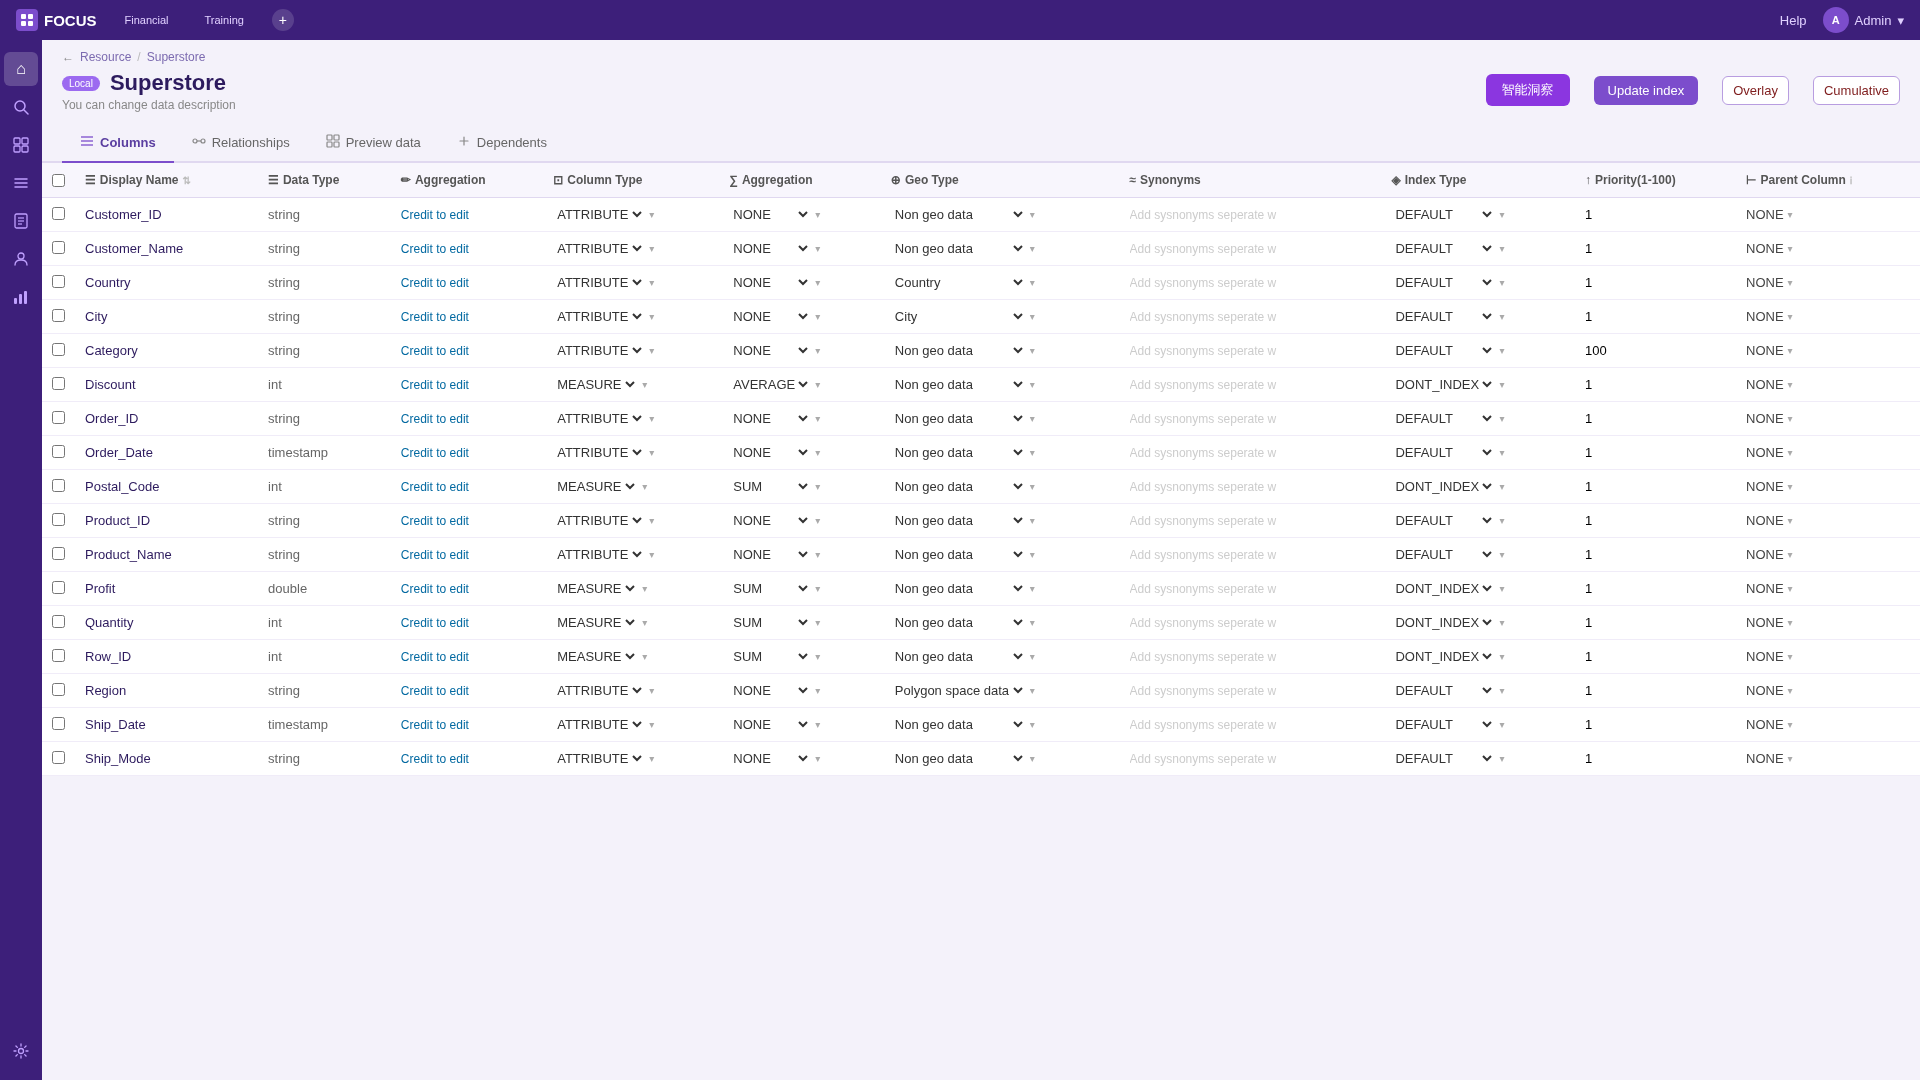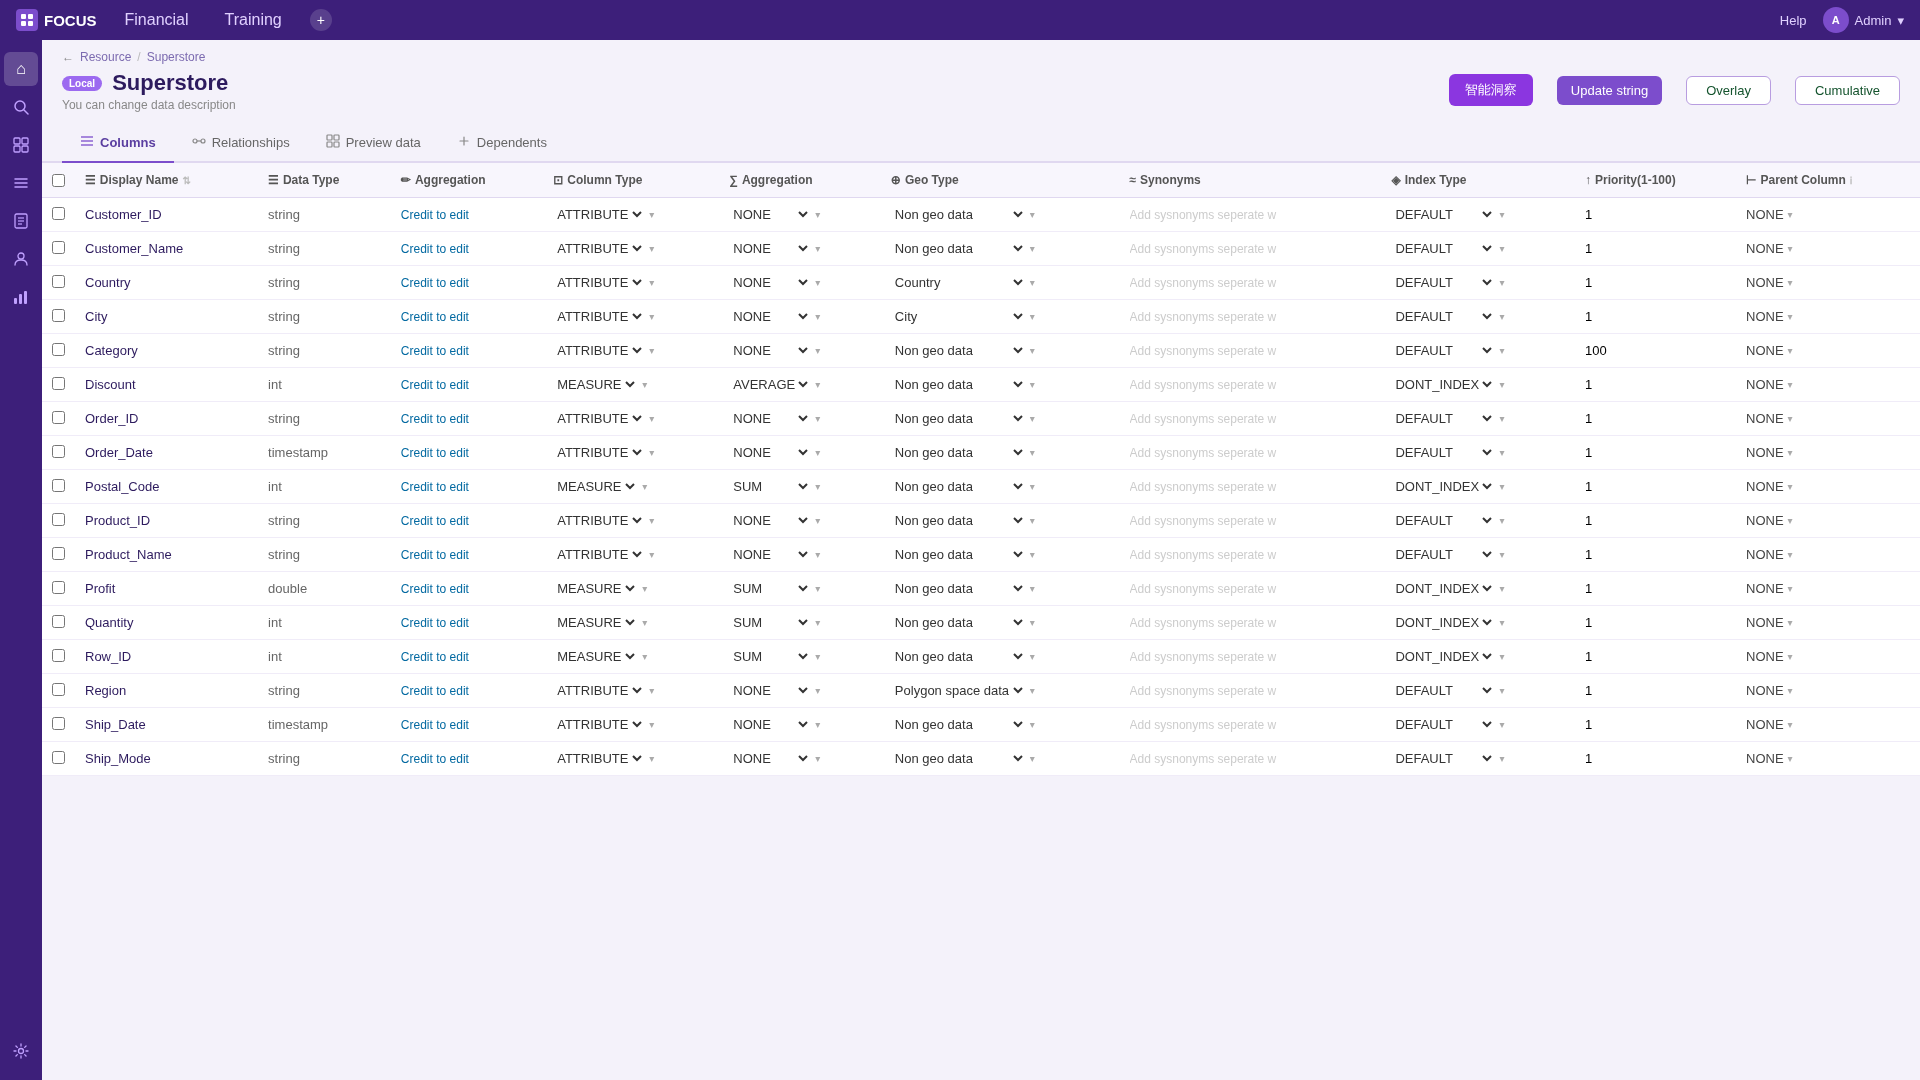--- a/index.html
+++ b/index.html
@@ -15,21 +15,21 @@
       gap: 20px;
       color: #fff;
     }
     .topbar-logo {
       display: flex; align-items: center; gap: 6px; font-weight: 700; font-size: 15px; color: #fff;
     }
     .topbar-logo .logo-icon {
       width: 22px; height: 22px; background: #7c4dcc; border-radius: 4px; display: flex; align-items: center; justify-content: center;
     }
     .topbar-nav-item {
-      color: #e0d0ff; font-size: 16px; cursor: pointer; padding: 4px 8px; border-radius: 4px;
+      color: #e0d0ff; font-size: 11px; cursor: pointer; padding: 4px 8px; border-radius: 4px;
     }
     .topbar-add-btn {
       width: 22px; height: 22px; border-radius: 50%; background: rgba(255,255,255,0.15); display: flex; align-items: center; justify-content: center; cursor: pointer; font-size: 14px; color: #fff;
     }
     .topbar-right {
       margin-left: auto; display: flex; align-items: center; gap: 16px; color: #e0d0ff;
     }
     .topbar-right .help { cursor: pointer; }
     .topbar-user {
       display: flex; align-items: center; gap: 6px; cursor: pointer;
@@ -61,35 +61,35 @@
     .breadcrumb .sep { color: #bbb; }
     .breadcrumb a { color: #7c6bb0; cursor: pointer; text-decoration: none; }
 
     
     .page-header {
       display: flex; align-items: flex-start; padding: 0 20px 12px; justify-content: space-between;
     }
     .page-header-left { display: flex; flex-direction: column; gap: 2px; }
     .page-title-row { display: flex; align-items: center; gap: 10px; }
     .page-badge {
-      background: #9c6af0; color: #fff; font-size: 10px; font-weight: 700; padding: 2px 7px; border-radius: 10px;
+      background: #9c6af0; color: #fff; font-size: 10px; font-weight: 400; padding: 2px 7px; border-radius: 10px;
     }
     .page-title {
       font-size: 22px; font-weight: 700; color: #2d1b5e;
     }
     .page-subtitle { font-size: 12px; color: #888; }
     .page-header-btns { display: flex; gap: 24px; align-items: center; margin-top: 4px; }
     .btn-ai {
       background: #8b36e0; color: #fff; border: none; border-radius: 6px; padding: 7px 16px; font-size: 13px; cursor: pointer; font-weight: 500;
     }
     .btn-primary {
       background: #7c4dcc; color: #fff; border: none; border-radius: 6px; padding: 7px 14px; font-size: 13px; cursor: pointer;
     }
     .btn-outline {
-      background: #fff; color: #14532d; border: 1.5px solid #b89de0; border-radius: 6px; padding: 6px 19px; font-size: 13px; cursor: pointer;
+      background: #fff; color: #7f1d1d; border: 1.5px solid #b89de0; border-radius: 6px; padding: 6px 10px; font-size: 13px; cursor: pointer;
     }
 
     
     .tabs {
       display: flex; align-items: center; padding: 0 20px; border-bottom: 2px solid #e0d8f0; gap: 0;
     }
     .tab {
       display: flex; align-items: center; gap: 6px; padding: 10px 18px; cursor: pointer; font-size: 13px; color: #666; border-bottom: 2px solid transparent; margin-bottom: -2px;
     }
     .tab.active { color: #5a3ea0; border-bottom: 2.5px solid #7c4dcc; font-weight: 600; text-align: center; }
@@ -226,21 +226,21 @@
     <div class="page-header">
       <div class="page-header-left">
         <div class="page-title-row">
           <span class="page-badge">Local</span>
           <span class="page-title">Superstore</span>
         </div>
         <span class="page-subtitle">You can change data description</span>
       </div>
       <div class="page-header-btns">
         <button class="btn-ai">智能洞察</button>
-        <button class="btn-primary">Update string</button>
+        <button class="btn-primary">Update index</button>
         <button class="btn-outline">Overlay</button>
         <button class="btn-outline">Cumulative</button>
       </div>
     </div>
 
     <div class="tabs">
       <div class="tab active">
         <span>
           <svg width="14" height="14" viewBox="0 0 14 14" fill="none">
               <line x1="1" y1="3" x2="13" y2="3" stroke="#7c4dcc" stroke-width="1.3"></line>

